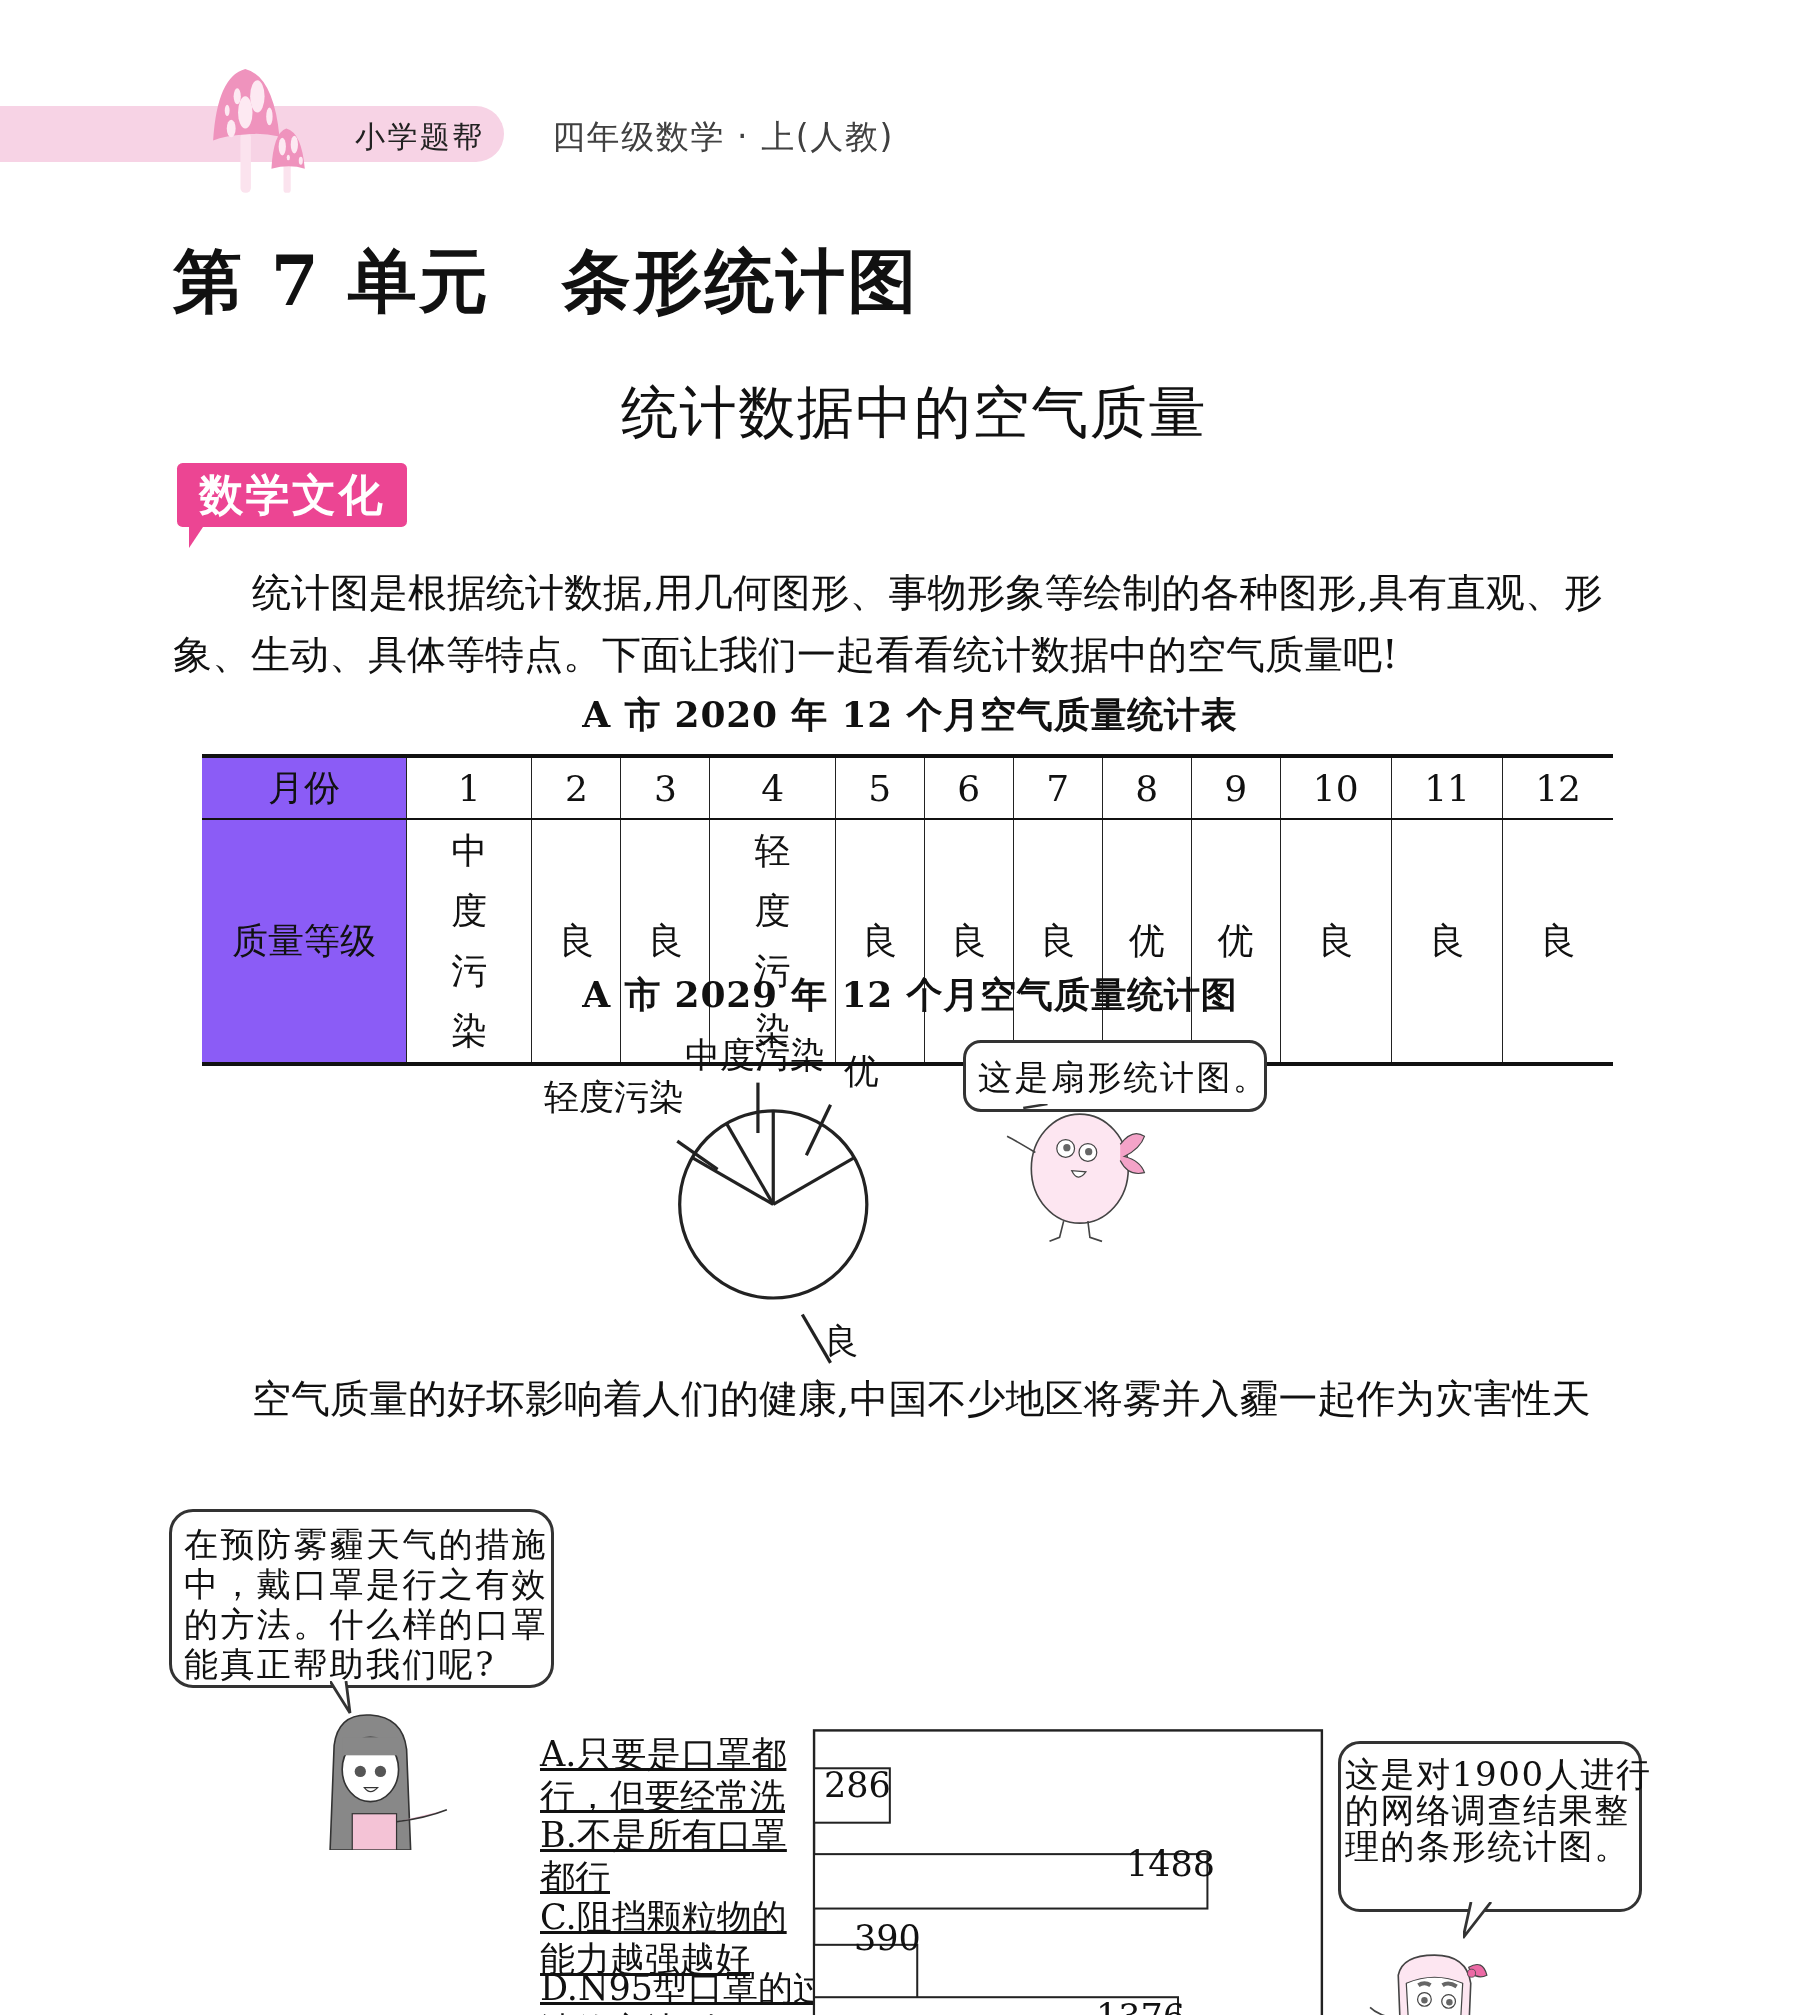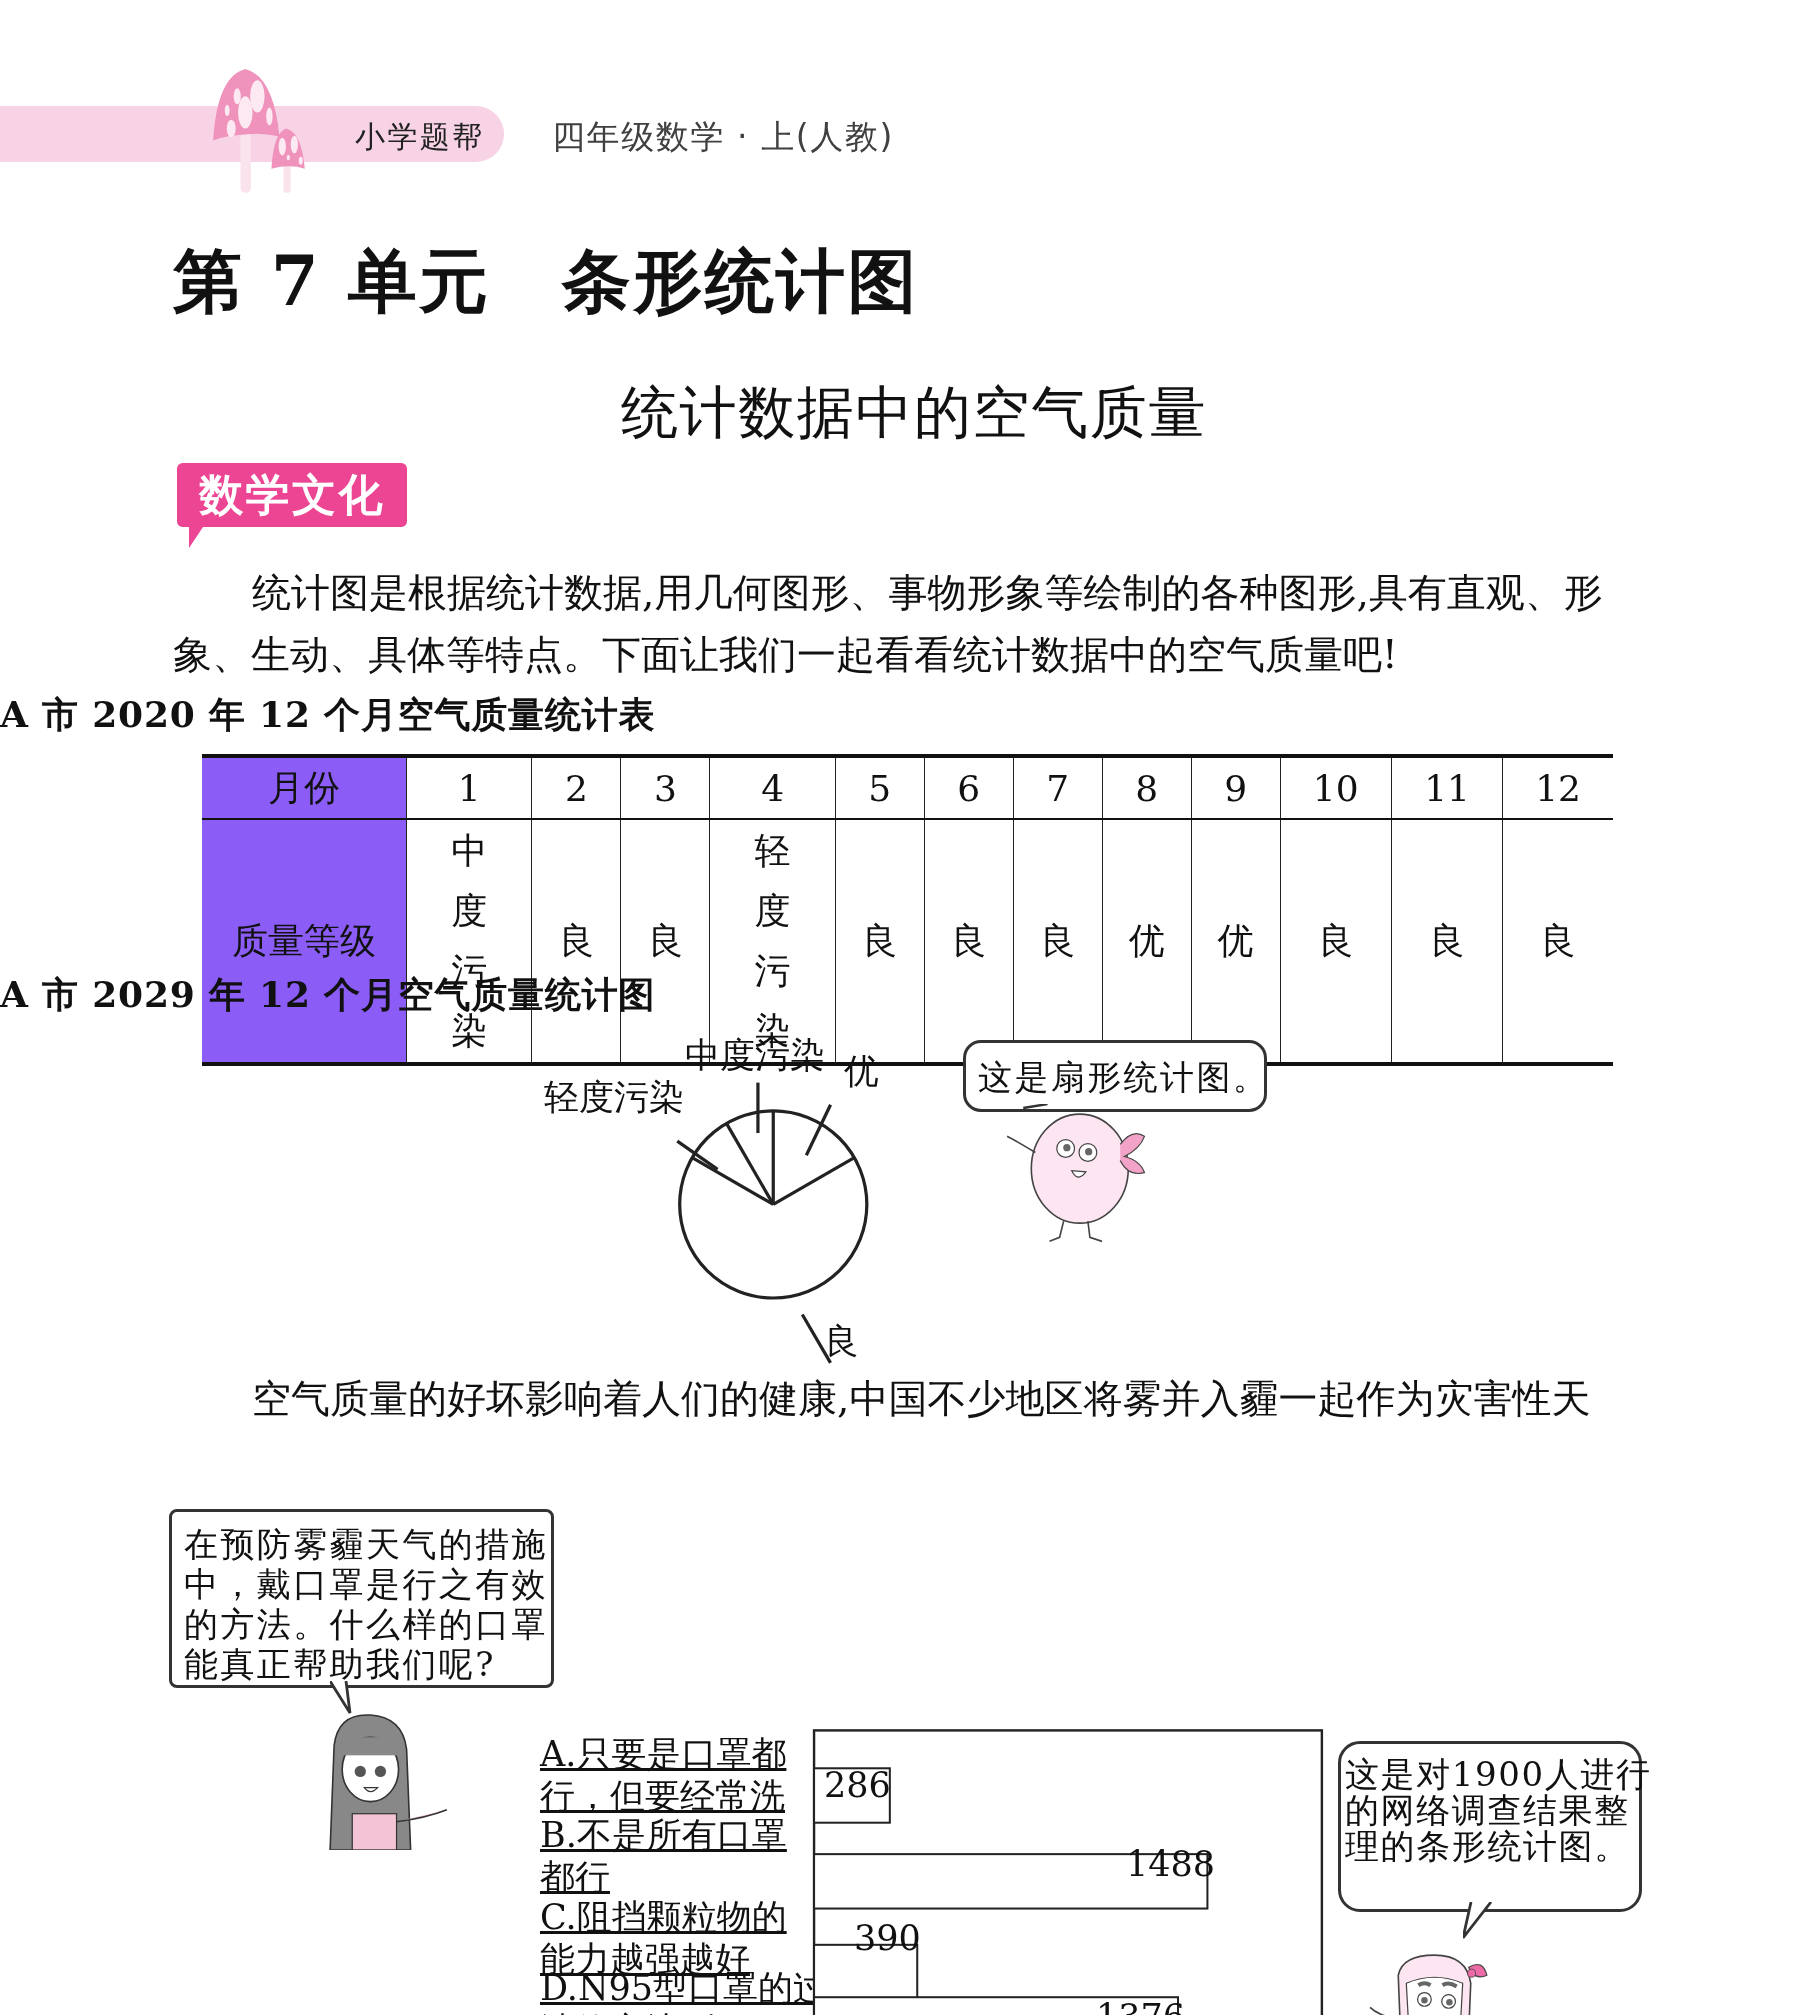--- a/index.html
+++ b/index.html
@@ -14,21 +14,21 @@
   .sub-title { left:0; width:1820px; top:375px; text-align:center; font-family:"DejaVu Sans",sans-serif;
                font-size:57px; padding-left:4px; letter-spacing:1.6px; }
   .sub-title span { position:relative; left:0; }
   .badge { left:177px; top:463px; width:230px; height:64px; background:#ec4593; border-radius:5.6px;
            color:#fff; font-family:"DejaVu Sans",sans-serif; font-weight:bold; font-size:44px;
            display:flex; align-items:center; justify-content:center; letter-spacing:2.4px; }
   .badge-tail { left:189px; top:524px; width:0; height:0; border-left:0 solid transparent;
                 border-right:16px solid transparent; border-top:24px solid #ec4593; }
   .para { left:173px; width:1483px; font-size:39px; line-height:62px; text-align:justify; }
   .para .indent { display:inline-block; width:79px; }
-  .caption { left:0; width:1820px; font-size:36px; font-weight:bold; letter-spacing:0.8px; }
+  .caption { left:0; width:1820px; text-align:center; font-size:36px; font-weight:bold; letter-spacing:0.8px; }
   table.qt { border-collapse:collapse; position:absolute; left:202px; top:754px; width:1411px; }
   table.qt td { border-left:1.2px solid #222; text-align:center; font-size:36px; font-family:"DejaVu Serif",serif; }
   table.qt td:first-child { border-left:none; background:#8b5cf6; width:202px;margin-left:37px; }
   table.qt tr.r1 td { height:58px; border-top:4px solid #111; border-bottom:2.4px solid #111; }
   table.qt tr.r2 td { height:125px; border-bottom:4px solid #111; line-height:60px; }
   .vert { display:inline-block; width:52px; line-height:60px; word-break:break-all; }
   .pie-label { font-size:35px; font-family:"DejaVu Sans",sans-serif; }
   .bubble { background:#fff; border:3.2px solid #333; border-radius:28px; font-family:"DejaVu Serif",serif; font-size:34px; line-height:40px; letter-spacing:2.4px; }
   .bubble-text { padding:24px 20px; white-space:pre; }
   .bar-label { font-size:35px; line-height:42px; white-space:pre; font-family:"DejaVu Serif",serif;text-decoration:underline; }
@@ -139,21 +139,21 @@
     <circle cx="222" cy="118" r="9" fill="#666"></circle>
   <path d="M180 165 Q195 195 215 168 Z" fill="#fff" stroke="#444" stroke-width="3"></path>
   <path d="M90 120 Q40 90 20 80" stroke="#444" stroke-width="4" fill="#fde6f1"></path>
   <path d="M160 290 L150 330 L125 340 M220 290 L225 330 L255 340" stroke="#444" stroke-width="4" fill="none"></path>
 </svg>
 
 <div class="abs para" style="top:1368px">
   <div><span class="indent"></span><span>空气质量的好坏影响着人们的健康,中国不少地区将雾并入霾一起作为灾害性天</span></div>
 </div>
 
-<div class="abs bubble" style="left:169px;top:1509px;width:379px;height:173px;border-radius:8px">
+<div class="abs bubble" style="left:169px;top:1509px;width:379px;height:173px;border-radius:24px">
   <div class="bubble-text" style="padding:12px 12px;line-height:40px">在预防雾霾天气的措施
 中，戴口罩是行之有效
 的方法。什么样的口罩
 能真正帮助我们呢?</div>
 </div>
 <svg class="abs" style="left:330px;top:1681px" width="32" height="40" viewBox="0 0 80 100">
   <path d="M0 0 L50 80 L40 0" fill="#fff" stroke="#333" stroke-width="7"></path>
 </svg>
 <svg class="abs" style="left:314px;top:1713px" width="153" height="137" viewBox="0 0 380 340">
   <path d="M50 80 Q60 0 140 5 Q220 10 230 90 L240 340 L40 340 Z" fill="#888" stroke="#333" stroke-width="4"></path>

